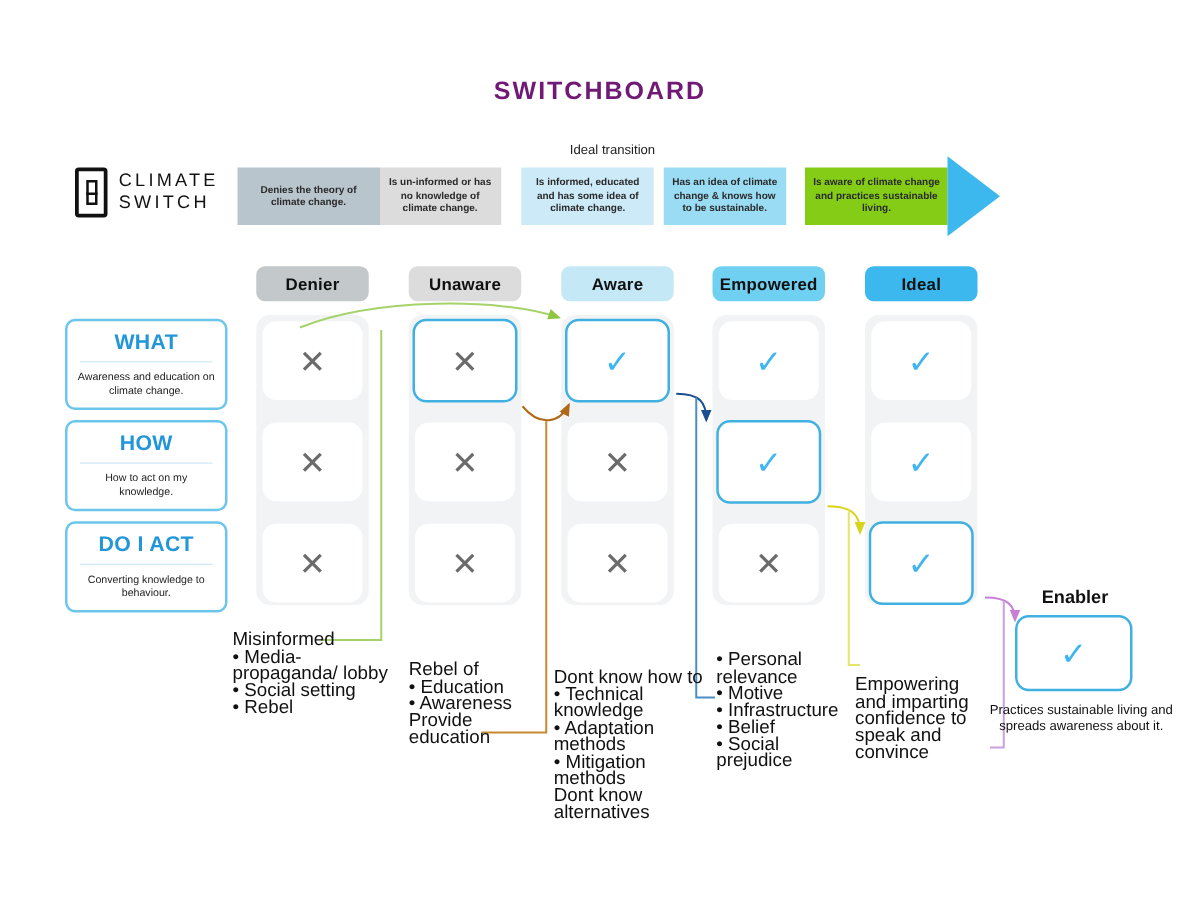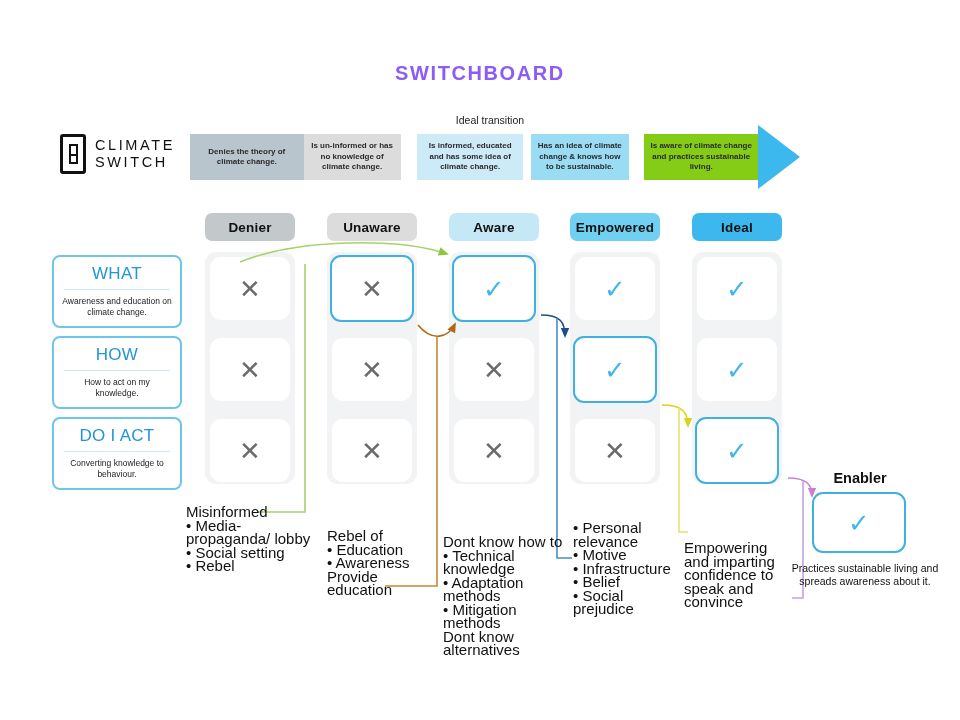--- a/index.html
+++ b/index.html
@@ -7,21 +7,21 @@
     width:960px;height:720px;background:#ffffff;
     font-family:"Liberation Sans", sans-serif;
     color:#1a1a1a;overflow:hidden;position:relative;
   }
   .stage{position:absolute;left:0;top:0;width:960px;height:720px;}
   .abs{position:absolute;}
 
   
   #title{
     left:0;top:62px;width:960px;text-align:center;
-    font-size:20px;font-weight:bold;letter-spacing:1.6px;color:#8b5cf6;
+    font-size:20px;font-weight:bold;letter-spacing:1.6px;color:#701a75;
   }
 
   
   #brand{left:60px;top:134px;display:flex;align-items:center;gap:9px;}
   .switch-icon{width:26px;height:40px;border:3px solid #111;border-radius:3px;
     display:flex;align-items:center;justify-content:center;box-sizing:border-box;}
   .switch-inner{width:9px;height:20px;border:2px solid #111;box-sizing:border-box;position:relative;}
   .switch-inner:after{content:"";position:absolute;left:-2px;top:8px;width:9px;height:2px;background:#111;}
   .brand-txt{font-size:14.5px;font-weight:normal;letter-spacing:2.6px;line-height:17px;color:#111;}
 
@@ -41,21 +41,21 @@
   
   .cell{width:80px;height:63px;background:#fff;border-radius:11px;
     display:flex;align-items:center;justify-content:center;box-shadow:0 0 0 0 rgba(0,0,0,0);}
   .cell.hl{border:2px solid #3fb0e0;width:84px;height:67px;box-sizing:border-box;background:#fff;}
   .mark{font-size:26px;line-height:1;font-weight:400;}
   .mark.x{color:#6b6b6b;}
   .mark.v{color:#3fb6ef;}
 
   
   .rowcard{left:52px;width:130px;border:2px solid #6cc6ec;border-radius:8px;background:#fff;box-sizing:border-box;}
-  .rowcard .rtitle{font-size:17px;font-weight:normal;color:#2196d8;text-align:center;padding:7px 0 5px;letter-spacing:.3px;}
+  .rowcard .rtitle{font-size:17px;font-weight:bold;color:#2196d8;text-align:center;padding:7px 0 5px;letter-spacing:.3px;}
   .rowcard hr{border:none;border-top:1px solid #cfe7f4;margin:0 10px;}
   .rowcard .rsub{font-size:8.5px;line-height:11px;text-align:center;color:#222;padding:6px 8px 8px;}
 
   
   .note{font-size:15px;line-height:13.5px;color:#111;}
   .note .b{display:block;}
 
   
   #enabler-title{left:800px;top:470px;width:120px;text-align:center;font-size:14.5px;font-weight:bold;color:#111;}
   #enabler-box{left:812px;top:492px;width:94px;height:61px;border:2px solid #3fb0e0;border-radius:11px;

